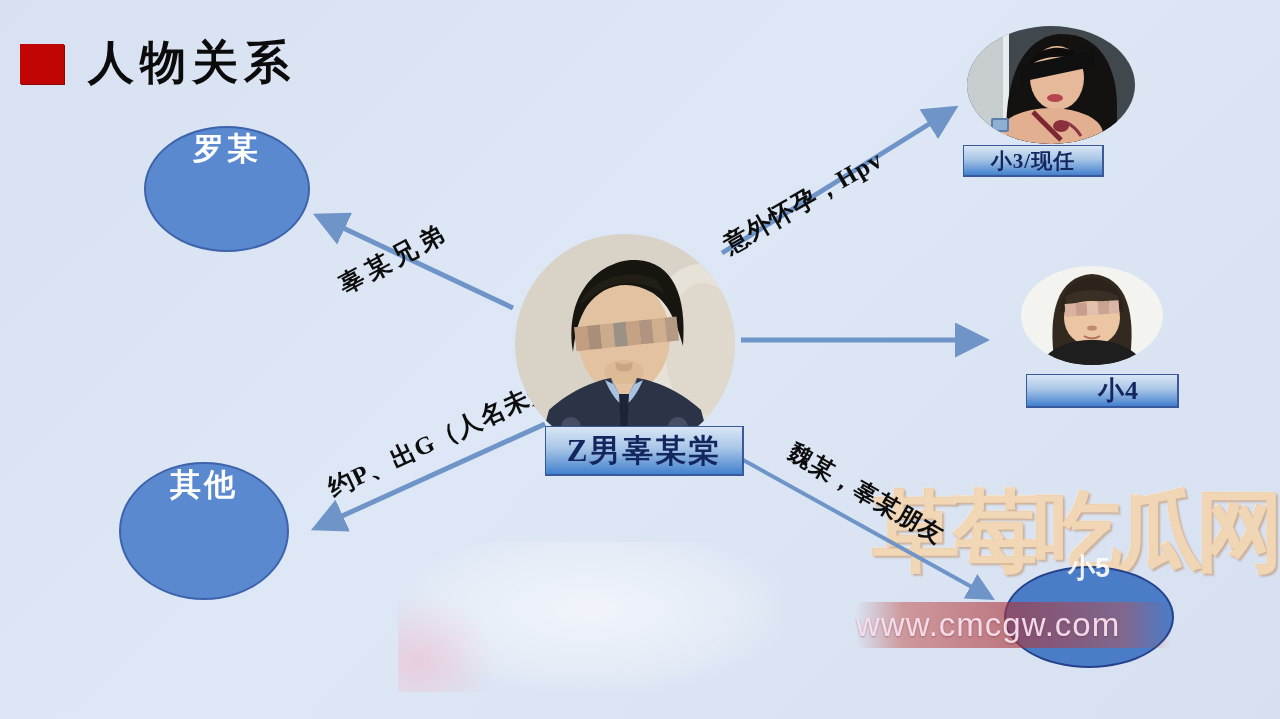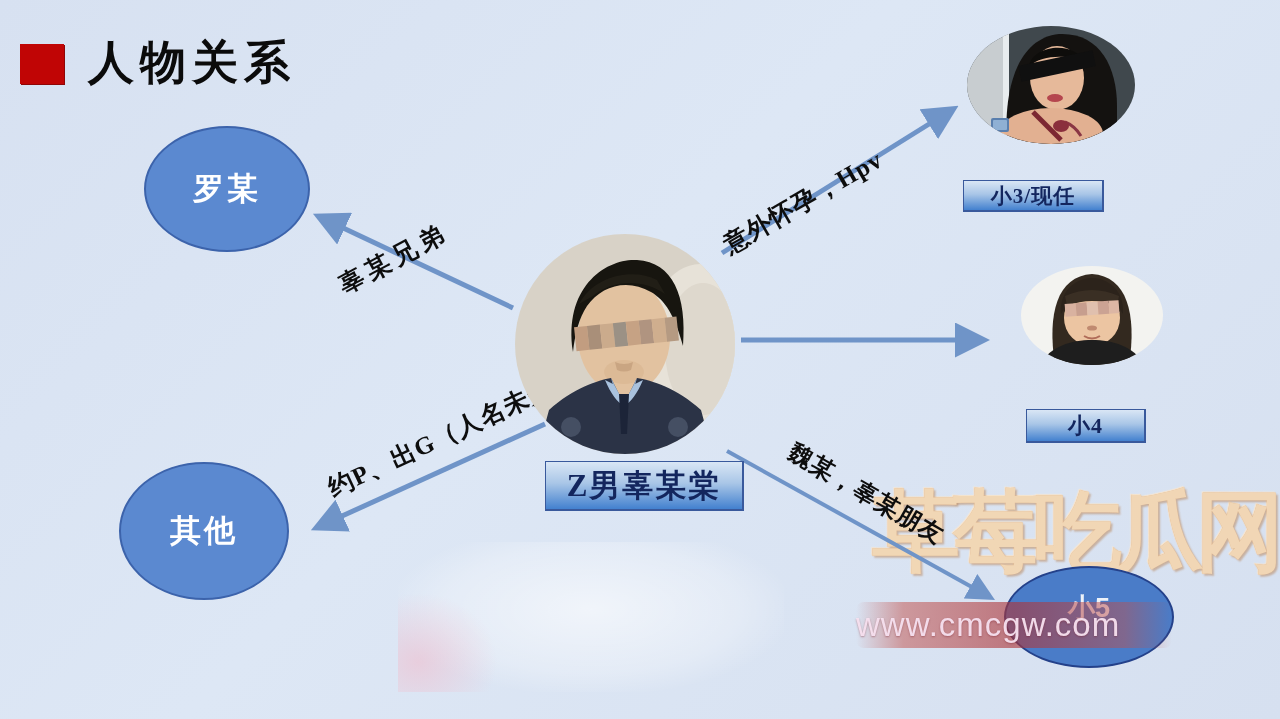--- a/index.html
+++ b/index.html
@@ -30,44 +30,44 @@
     position:absolute;left:856px;top:602px;width:316px;height:46px;
     display:flex;align-items:center;justify-content:flex-start;
     background:linear-gradient(90deg,rgba(193,78,72,0) 0%,rgba(193,78,72,0.5) 15%,rgba(172,52,56,0.62) 50%,rgba(193,78,72,0.45) 85%,rgba(193,78,72,0) 100%);
     border-radius:8px;
   }
   .wm-url{font-size:33px;color:rgba(247,226,240,0.95);letter-spacing:1px;text-shadow:0 1px 2px rgba(120,30,40,.4);}
   
   .enode{
     position:absolute;border-radius:50%;
     background:#5b89d0;border:2px solid #3c63ab;
-    display:flex;align-items:center;justify-content:center;
+    display:flex;justify-content:center;
     color:#ffffff;font-weight:700;
     font-family:"Liberation Sans",sans-serif;
   }
   .enode.luomou{left:144px;top:126px;width:162px;height:122px;font-size:31px;letter-spacing:3px;}
   .enode.qita{left:119px;top:462px;width:166px;height:134px;font-size:31px;letter-spacing:3px;}
   .enode.xiao5{left:1004px;top:566px;width:166px;height:98px;font-size:27px;background:#4a7cc8;border-color:#24418a;}
   .enode.xiao5 .node-label{margin-top:-18px;opacity:.9;}
   
   .photo{position:absolute;overflow:hidden;border-radius:50%;}
   .photo.man{left:515px;top:234px;width:220px;height:220px;}
   .photo.xiao3{left:967px;top:26px;width:168px;height:118px;}
   .photo.xiao4{left:1021px;top:266px;width:142px;height:99px;}
   .photo svg{display:block;width:100%;height:100%;}
   
   .plate{
     position:absolute;display:flex;align-items:center;justify-content:center;
     background:linear-gradient(180deg,#d9e6f5 0%,#a9c6e7 45%,#4381cf 100%);
     border:1px solid #39599c;border-right-width:2px;border-bottom-width:2px;
-    color:#13265e;font-weight:700;font-family:"Liberation Serif",serif;margin-top:35px;
+    color:#13265e;font-weight:700;font-family:"Liberation Serif",serif;
   }
   .plate.man-plate{left:545px;top:426px;width:196px;height:47px;font-size:31px;letter-spacing:2px;}
   .plate.xiao3-plate{left:963px;top:145px;width:138px;height:29px;font-size:21px;letter-spacing:1px;}
-  .plate.xiao4-plate{left:1026px;top:374px;width:117px;height:31px;font-size:22px;letter-spacing:1px;}
+  .plate.xiao4-plate{left:1026px;top:374px;width:117px;height:31px;font-size:26px;letter-spacing:1px;padding-left:33px;}
   
   .edge-label{
     position:absolute;color:#0d0d0d;font-weight:700;white-space:nowrap;
     font-family:"Liberation Serif",serif;
   }
   .el-luomou{left:330px;top:228px;width:180px;font-size:25px;letter-spacing:5px;transform:rotate(-28deg);transform-origin:center;}
   .el-xiao3{left:712px;top:180px;width:200px;font-size:25px;letter-spacing:1px;transform:rotate(-30deg);transform-origin:center;}
   .el-xiao4{left:786px;top:300px;width:200px;font-size:27px;white-space:normal;word-break:break-all;line-height:1.25;transform:none;letter-spacing:1px;}
   .el-qita{left:318px;top:420px;width:250px;font-size:25px;letter-spacing:1px;transform:rotate(-25deg);transform-origin:center;}
   .el-xiao5{left:778px;top:480px;width:185px;font-size:24px;letter-spacing:1px;transform:rotate(30deg);transform-origin:center;}

